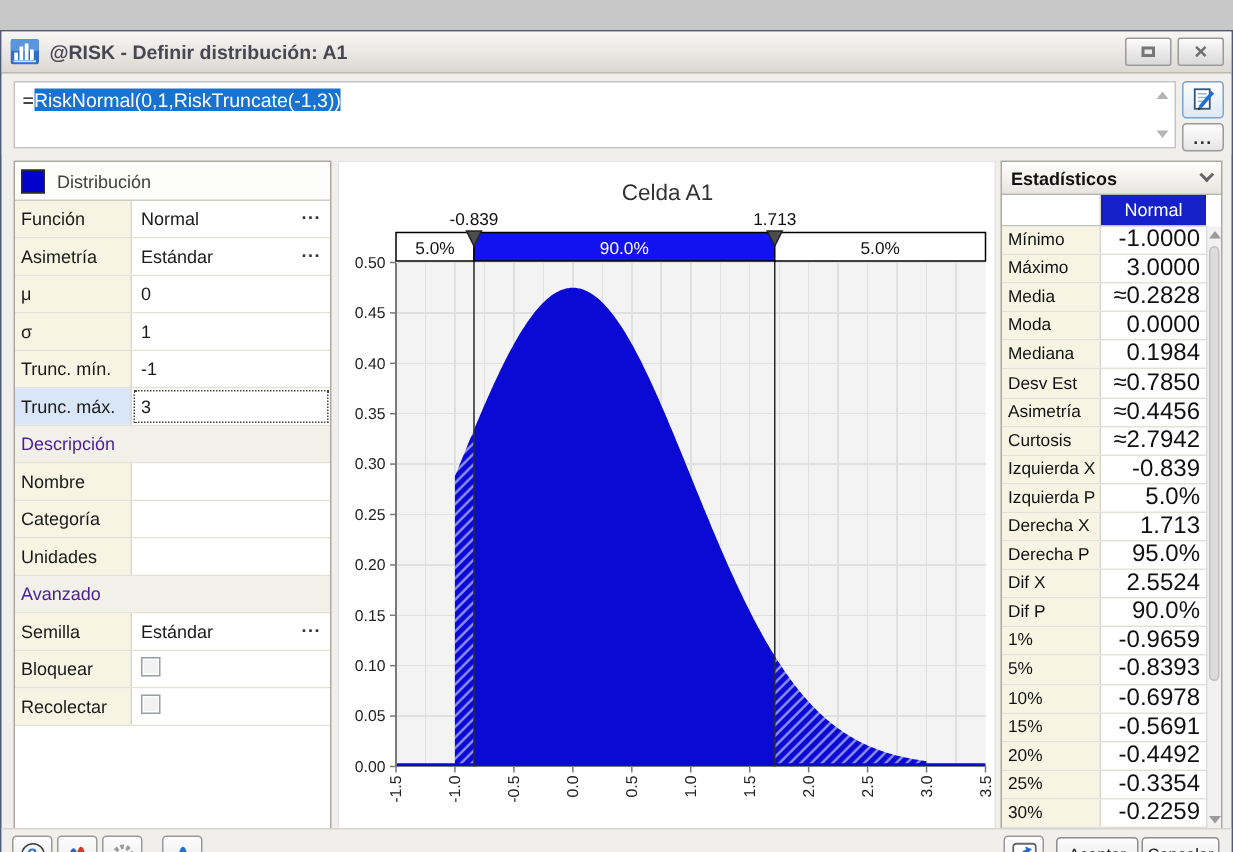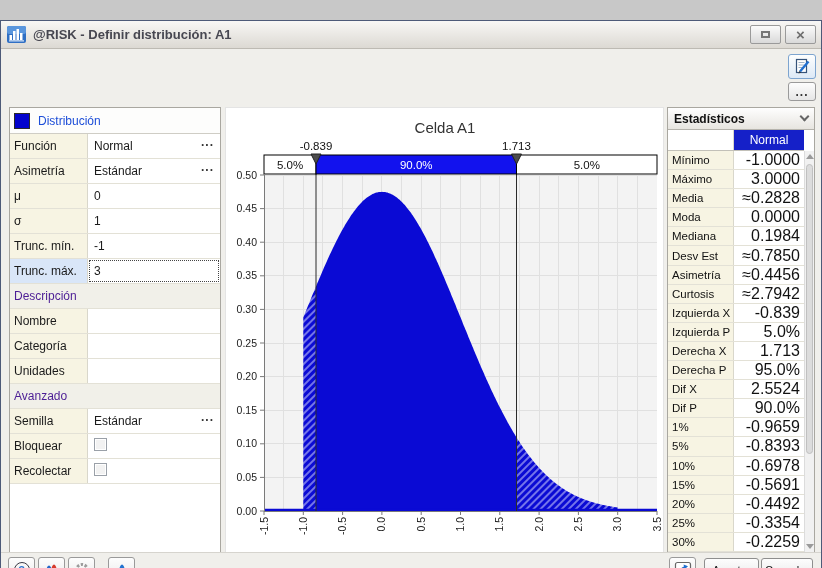--- a/index.html
+++ b/index.html
@@ -28,21 +28,21 @@
   .ftri.dn{ bottom:6px; border-top:5px solid #b5b5b5;}
   .fxbtn{ position:absolute; width:28px; background:linear-gradient(#fdfdfd,#e6e6e6);
           border:1px solid #9a9a9a; border-radius:3px; display:flex; align-items:center; justify-content:center;}
   #editFormulaBtn{ right:5px; top:33px; height:25px; border-color:#7da4cf; background:linear-gradient(#fdfefe,#dde9f6);}
   #formulaMoreBtn{ right:5px; top:61px; height:19px; font-size:12px; color:#333; letter-spacing:1px; font-weight:bold; line-height:8px;}
   
   .ppanel{ position:absolute; left:8px; top:86px; width:212px; height:446px; background:#fff; border:1px solid #a9a7a0;}
   .phead{ height:26px; display:flex; align-items:center; padding-left:4px; gap:8px;
           background:#fdfdfc; border-bottom:1px solid #cfcdc5;}
   .swatch{ width:16px; height:16px; background:#0202cc; border:1px solid #2a2a2a;}
-  .phead span{ font-size:12px; color:#1d4ed8;}
+  .phead span{ font-size:12px; color:#404040;}
   .prow{ display:flex; height:25px; border-bottom:1px solid #e3e1d6; font-size:12px; color:#1a1a1a;}
   .plabel{ width:78px; background:#f7f4e3; border-right:1px solid #d9d7cb; padding:5px 2px 0 4px; overflow:hidden; white-space:nowrap;}
   .pvalue{ flex:1; background:#fff; padding:5px 2px 0 6px; display:flex; align-items:flex-start; position:relative;}
   .prow.selected .plabel{ background:#d9e6f8;}
   .prow.selected .pvalue{ outline:1px dotted #444; outline-offset:-2px;}
   .psec{ flex:1; background:#f1f0e9; padding:5px 0 0 4px; font-size:12px; color:#4c1d95;}
   .pell{ position:absolute; right:6px; top:1px; font-weight:bold; letter-spacing:1px; color:#333; cursor:default;}
   .cbox{ width:13px; height:13px; margin-top:-1px; background:#f2f2f2; border:1px solid #9aa0a8; box-shadow:inset 0 0 0 1px #fff;}
   
   .cpanel{ position:absolute; left:224px; top:86px; width:439px; height:446px; background:#fff; border:1px solid #e4e4e4;}
@@ -94,20 +94,27 @@
     <div class="winbtns">
       <div class="winbtn">
           <span class="maxglyph"></span>
         </div>
       <div class="winbtn" style="font-size:15px;">
           <span>×</span>
         </div>
     </div>
   </div>
 
+  <div class="fbar">
+    <div class="fbox">
+      <span>=</span><span class="fsel">RiskNormal(0,1,RiskTruncate(-1,3))</span>
+      <span class="ftri up"></span>
+      <span class="ftri dn"></span>
+    </div>
+  </div>
   <div class="fxbtn" id="editFormulaBtn">
     <svg width="17" height="17" viewBox="0 0 17 17">
       <rect x="2.5" y="1.5" width="10" height="13" fill="#fff" stroke="#35537a" stroke-width="1.2"></rect>
       <line x1="4.5" y1="4.5" x2="10.5" y2="4.5" stroke="#9fb3c8" stroke-width="1"></line>
       <line x1="4.5" y1="7" x2="10.5" y2="7" stroke="#9fb3c8" stroke-width="1"></line>
       <line x1="4.5" y1="9.5" x2="8.5" y2="9.5" stroke="#9fb3c8" stroke-width="1"></line>
       <line x1="6" y1="13.5" x2="14.5" y2="3.5" stroke="#1f6fd0" stroke-width="2.4"></line>
       <polygon points="4.5,15.5 7.2,14.6 5.2,13.1" fill="#333"></polygon>
     </svg>
   </div>

